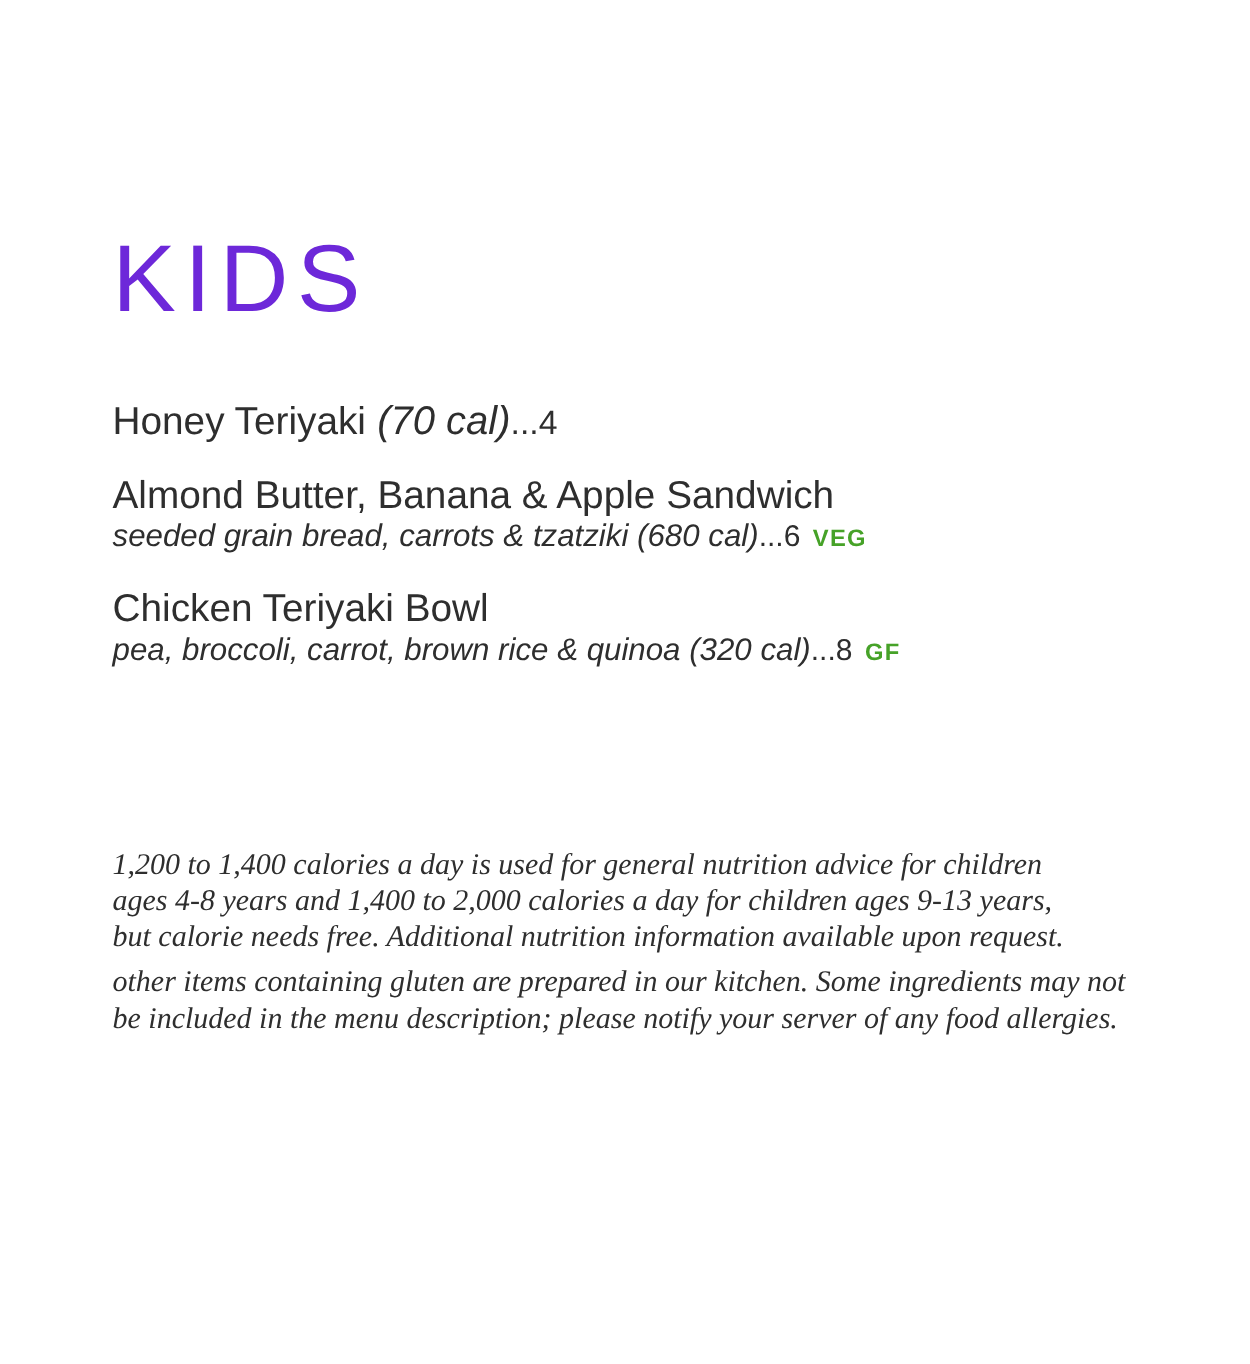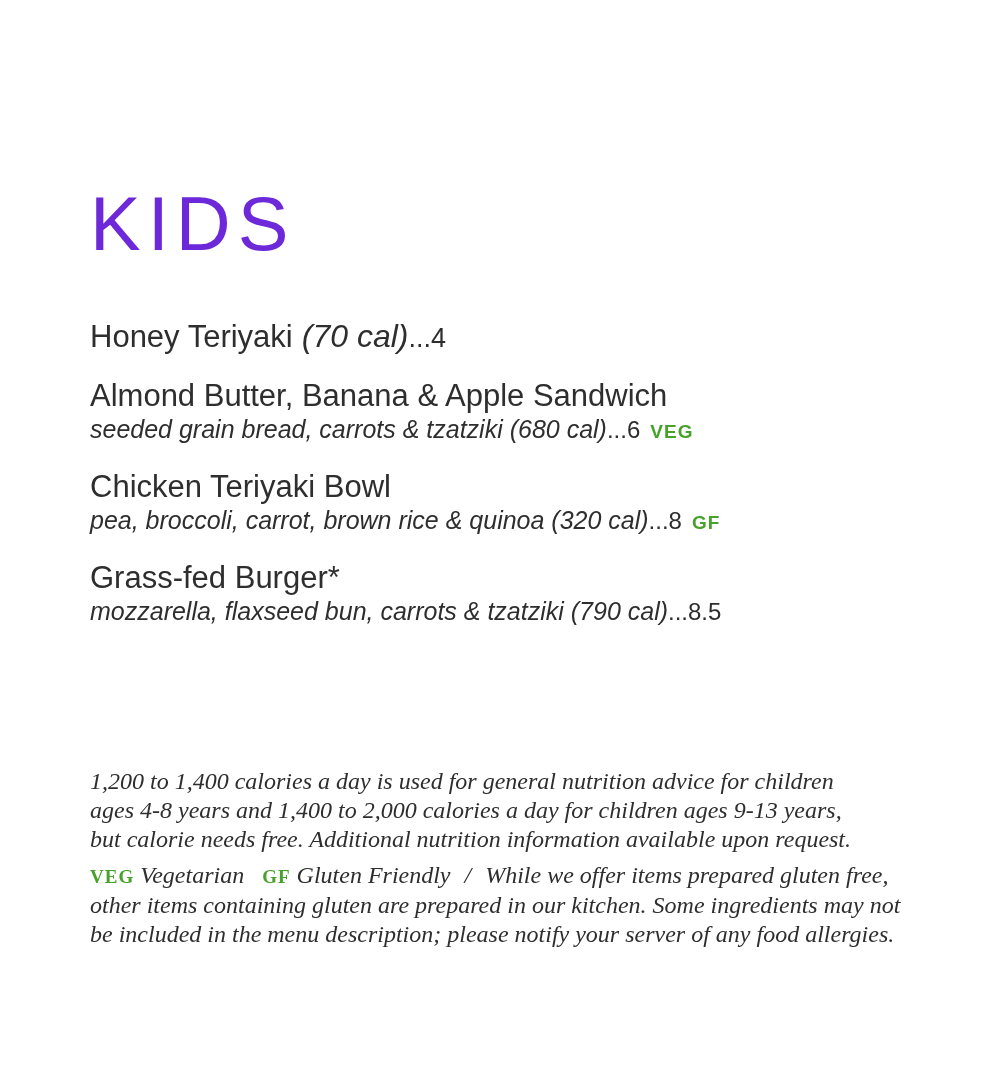--- a/index.html
+++ b/index.html
@@ -81,47 +81,31 @@
 
     <div class="item">
       <div class="title-line">
         <span>Chicken Teriyaki Bowl</span>
       </div>
       <div class="desc-line">
         <span>pea, broccoli, carrot, brown rice &amp; quinoa (320 cal)</span><span class="desc-price">...8</span><span class="tag">GF</span>
       </div>
     </div>
 
-    <div class="item">
-      <div class="title-line">
-        <span>Grass-fed Burger*</span>
-      </div>
-      <div class="desc-line">
-        <span>mozzarella, flaxseed bun, carrots &amp; tzatziki (790 cal)</span><span class="desc-price">...8.5</span>
-      </div>
-    </div>
 
   </div>
 
   <div class="footer">
 
     <p>
       <span class="line">1,200 to 1,400 calories a day is used for general nutrition advice for children</span>
       <span class="line">ages 4-8 years and 1,400 to 2,000 calories a day for children ages 9-13 years,</span>
       <span class="line">but calorie needs free. Additional nutrition information available upon request.</span>
     </p>
 
     <p>
-      <span class="line">
-        <span class="legend-label">VEG</span>
-        <span>Vegetarian</span><span class="sp"></span>
-        <span class="legend-label">GF</span>
-        <span>Gluten Friendly</span>
-        <span class="legend-sep">/</span>
-        <span>While we offer items prepared gluten free,</span>
-      </span>
       <span class="line">other items containing gluten are prepared in our kitchen. Some ingredients may not</span>
       <span class="line">be included in the menu description; please notify your server of any food allergies.</span>
     </p>
 
   </div>
 
 </div>
 
 </body></html>

